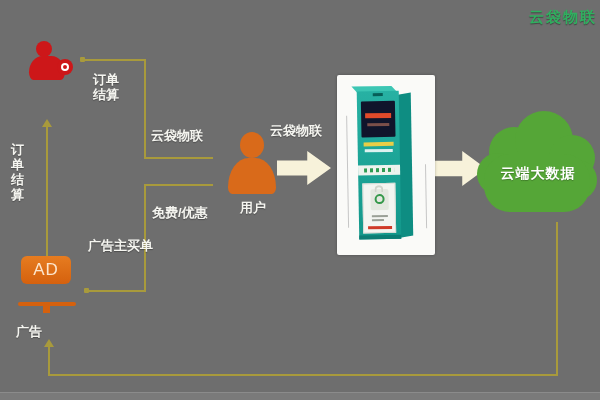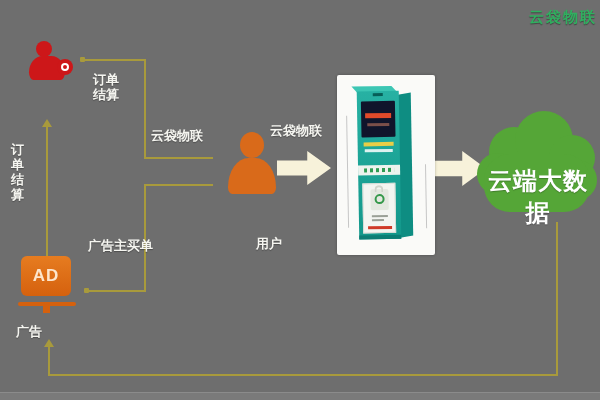--- a/index.html
+++ b/index.html
@@ -48,31 +48,31 @@
   .partner .head{position:absolute;left:8px;top:0;width:16px;height:16px;border-radius:50%;background:#cd1719;}
   .partner .body{position:absolute;left:1px;top:15px;width:36px;height:24px;background:#cd1719;border-radius:50% 50% 6px 6px / 90% 90% 10px 10px;}
   .partner .badge{position:absolute;left:29px;top:18px;width:16px;height:16px;border-radius:50%;background:#cd1719;}
   .partner .badge::after{content:"";position:absolute;left:4px;top:4px;width:8px;height:8px;border-radius:50%;border:2px solid #fff;box-sizing:border-box;}
   
   .user{position:absolute;left:228px;top:132px;width:48px;height:62px;}
   .user .head{position:absolute;left:12px;top:0;width:24px;height:26px;border-radius:50%;background:#d96a1a;}
   .user .body{position:absolute;left:0;top:26px;width:48px;height:36px;background:#d96a1a;border-radius:50% 50% 5px 5px / 95% 95% 8px 8px;}
   
   .ad{position:absolute;left:20px;top:256px;width:56px;height:56px;}
-  .ad .board{position:absolute;left:1px;top:0;width:50px;height:40px;border-radius:6px;
+  .ad .board{position:absolute;left:1px;top:0;width:50px;height:28px;border-radius:6px;
     background:linear-gradient(#e67c20,#d5610e);
     display:flex;align-items:center;justify-content:center;
-    color:rgba(255,240,220,.92);font-size:17px;font-weight:bold;letter-spacing:1px;}
+    color:rgba(255,240,220,.92);font-size:17px;font-weight:normal;letter-spacing:1px;}
   .ad .bar{position:absolute;left:-2px;top:46px;width:58px;height:4px;background:#d5610e;border-radius:2px;}
   .ad .post{position:absolute;left:23px;top:50px;width:7px;height:7px;background:#d5610e;}
   
   .cloud{position:absolute;left:476px;top:108px;width:122px;height:110px;}
   .cloud .txt{
     position:absolute;left:6px;top:57px;width:112px;text-align:center;
-    color:#fff;font-size:24px;font-weight:bold;letter-spacing:1px;
+    color:#fff;font-size:14px;font-weight:bold;letter-spacing:1px;
     text-shadow:0 1px 1px rgba(0,0,0,.25);
   }
   
   .card{position:absolute;left:337px;top:75px;width:98px;height:180px;background:#fafaf8;border-radius:2px;box-shadow:0 0 3px rgba(0,0,0,.3);}
   .kiosk{position:absolute;left:0;top:0;width:98px;height:180px;transform:rotate(-1deg);}
   .k-top{position:absolute;left:23px;top:11px;width:40px;height:8px;background:#3cc6b4;transform:skewX(42deg);transform-origin:bottom left;}
   .k-side{position:absolute;left:62px;top:19px;width:13px;height:143px;background:#0e8d82;transform:skewY(-9deg);}
   .k-front{position:absolute;left:21px;top:16px;width:42px;height:148px;background:linear-gradient(#27b1a3,#12978a);}
   .k-logo{position:absolute;left:16px;top:2px;width:10px;height:3px;background:#075f58;}
   .k-screen{position:absolute;left:4px;top:10px;width:34px;height:36px;background:#10152b;border-radius:1px;}
@@ -115,27 +115,28 @@
   <div class="seg" style="left:83px;top:59px;width:63px;height:2px;"></div>
   <div class="seg" style="left:144px;top:59px;width:2px;height:100px;"></div>
   <div class="seg" style="left:144px;top:157px;width:69px;height:2px;"></div>
   <div class="lbl wrap" style="left:93px;top:72px;width:32px;">订单结算</div>
   <div class="lbl" style="left:151px;top:127px;">云袋物联</div>
 
   <div class="dot" style="left:84px;top:288px;"></div>
   <div class="seg" style="left:87px;top:290px;width:59px;height:2px;"></div>
   <div class="seg" style="left:144px;top:184px;width:2px;height:108px;"></div>
   <div class="seg" style="left:144px;top:184px;width:69px;height:2px;"></div>
+  <div class="lbl" style="left:152px;top:204px;">免费/优惠</div>
   <div class="lbl" style="left:88px;top:237px;">广告主买单</div>
 
   <div class="user">
     <div class="head"></div>
     <div class="body"></div>
   </div>
-  <div class="lbl" style="left:244px;top:199px;width:50px;text-align:center;margin-top:36px;">用户</div>
+  <div class="lbl" style="left:228px;top:199px;width:50px;text-align:center;">用户</div>
   <div class="lbl" style="left:270px;top:122px;">云袋物联</div>
 
   <div class="block-arrow" style="left:277px;top:151px;width:54px;height:34px;"></div>
   <div class="block-arrow" style="left:432px;top:151px;width:54px;height:35px;"></div>
 
   <div class="card">
     <div class="kiosk">
       <div class="dim" style="left:10px;top:40px;width:1px;height:112px;"></div>
       <div class="dim" style="left:88px;top:90px;width:1px;height:64px;"></div>
       <div class="k-top"></div>

